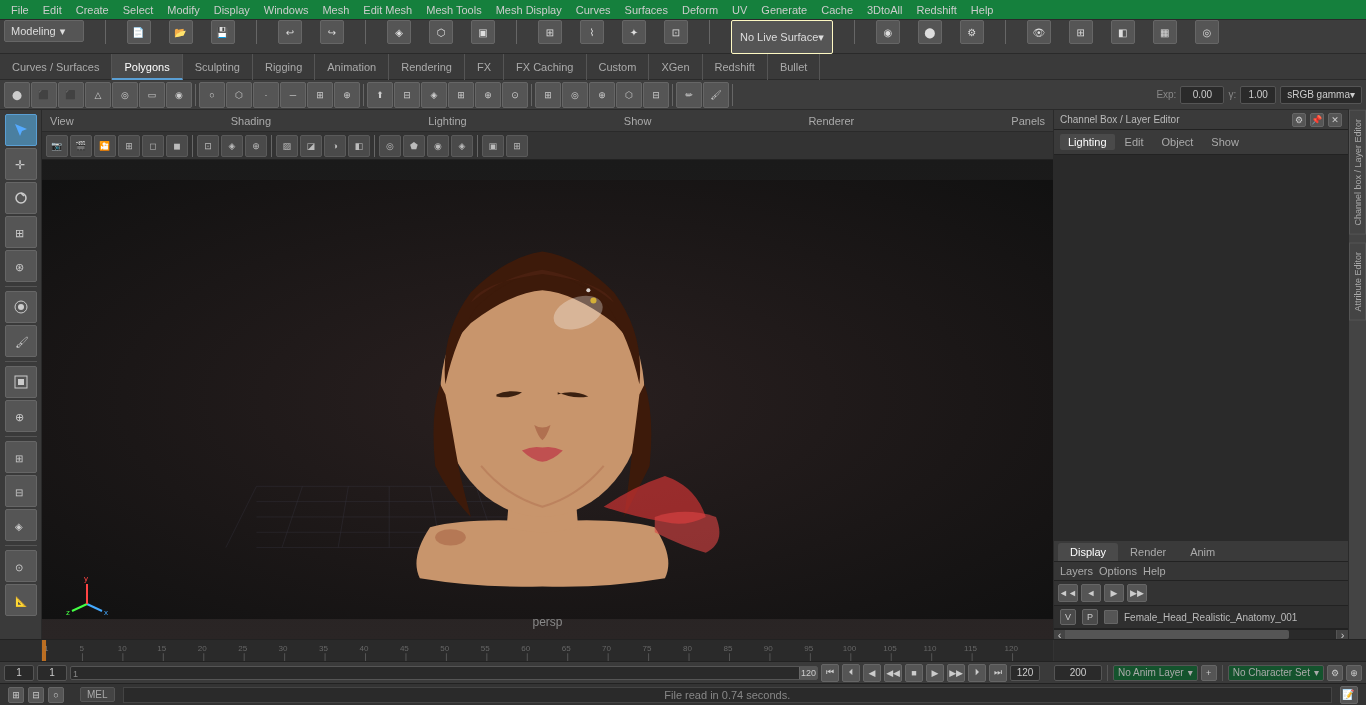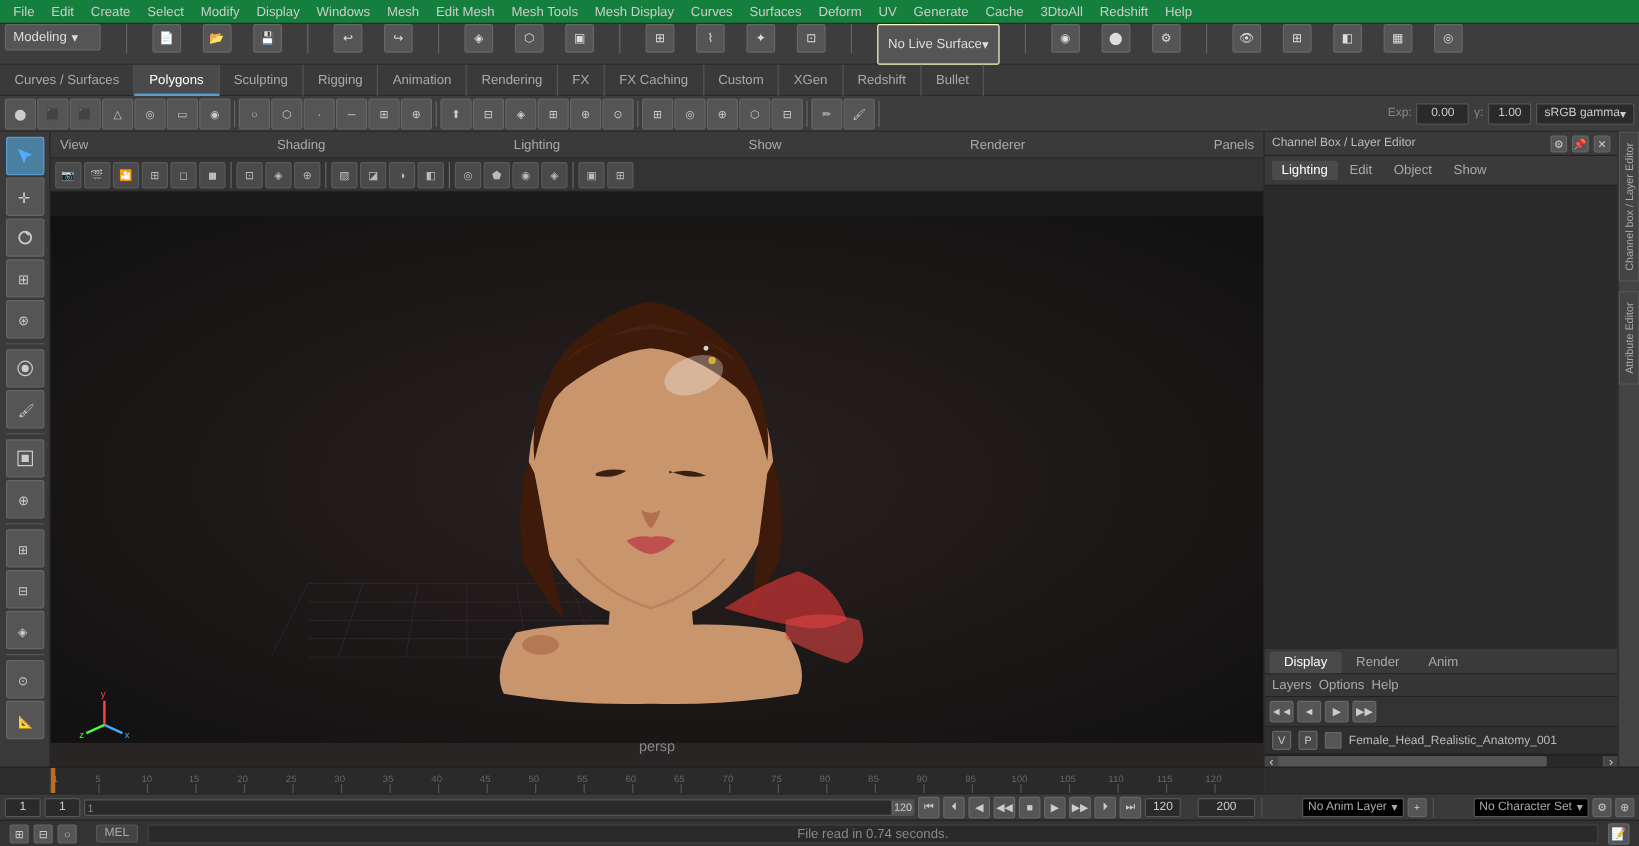--- a/index.html
+++ b/index.html
@@ -387,32 +387,31 @@
       border: 1px solid #666;
       border-radius: 2px;
       display: flex;
       align-items: center;
       justify-content: center;
       cursor: pointer;
       font-size: 9px;
       color: #ccc;
     }
     .anim-dropdown {
-      background: #000000;
+      background: #14532d;
       border: 1px solid #555;
       border-radius: 2px;
       height: 16px;
       padding: 0 4px;
       color: #aaa;
       font-size: 10px;
       display: flex;
       align-items: center;
       gap: 4px;
       cursor: pointer;
-      margin-left: 28px;
     }
 
     
     #status-bar {
       height: 22px;
       background: #333;
       display: flex;
       align-items: center;
       border-top: 1px solid #222;
       padding: 0 8px;

